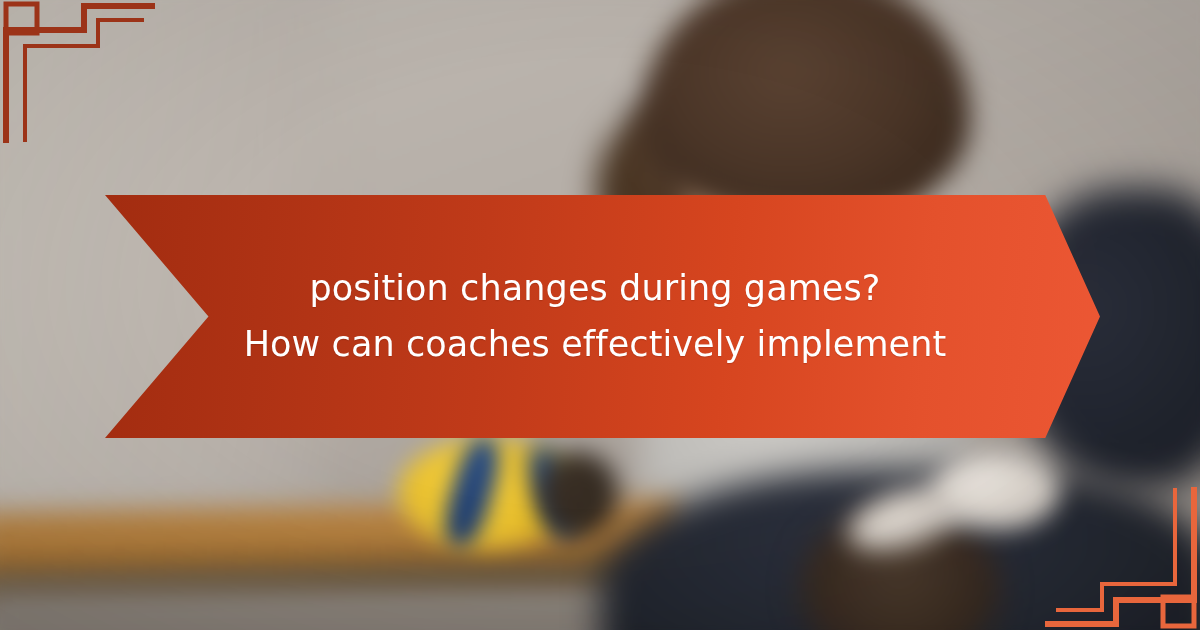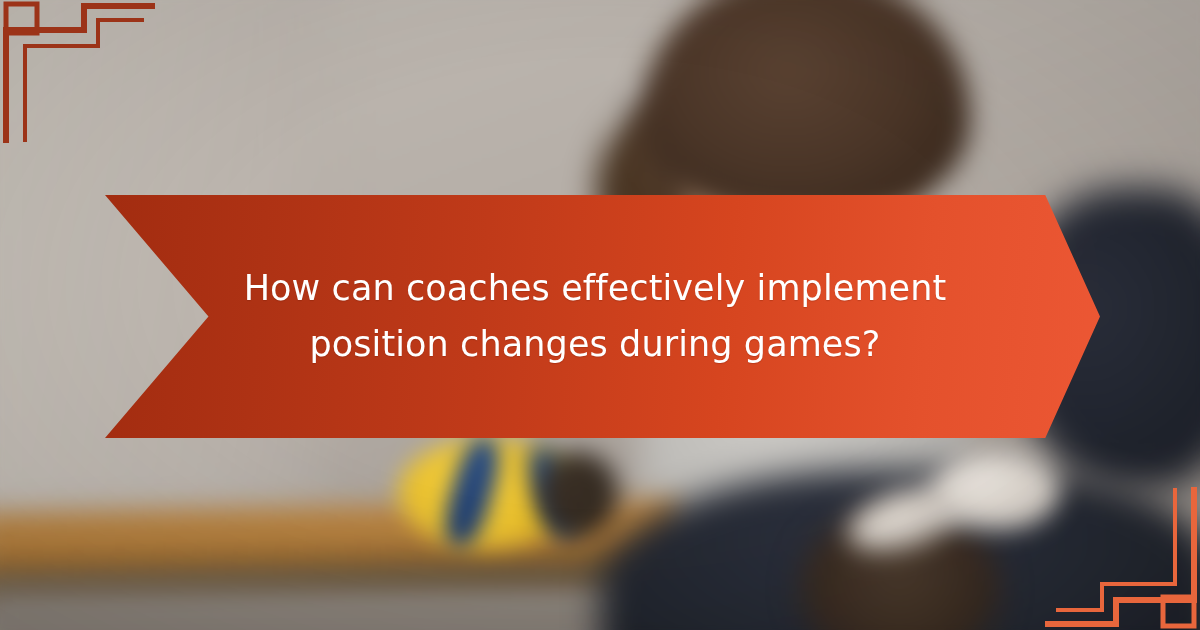--- a/index.html
+++ b/index.html
@@ -302,18 +302,18 @@
 
   <svg class="corner corner-br" viewBox="0 0 170 160">
     <rect x="6" y="4" width="31" height="29" fill="none" stroke="#e8663c" stroke-width="5"></rect>
     <path d="M 6 140 L 6 30 L 84 30 L 84 6 L 152 6" fill="none" stroke="#e8663c" stroke-width="6" stroke-linecap="square"></path>
     <path d="M 25 140 L 25 46 L 98 46 L 98 20 L 142 20" fill="none" stroke="#e8663c" stroke-width="4" stroke-linecap="square"></path>
   </svg>
 
   <div class="banner-wrap">
     <div class="banner-shape"></div>
     <div class="banner-text">
+      <span class="line">position changes during games?</span>
       <span class="line">How can coaches effectively implement</span>
-      <span class="line">position changes during games?</span>
     </div>
   </div>
 
 </div>
 
 </body></html>

